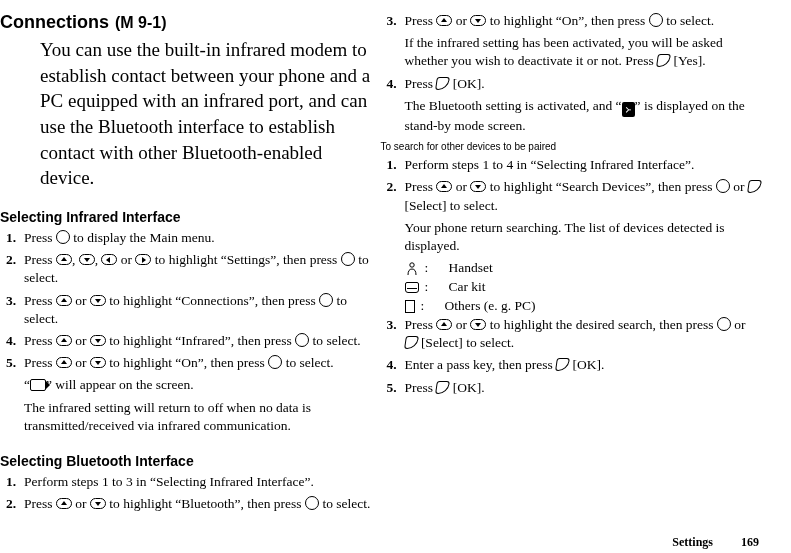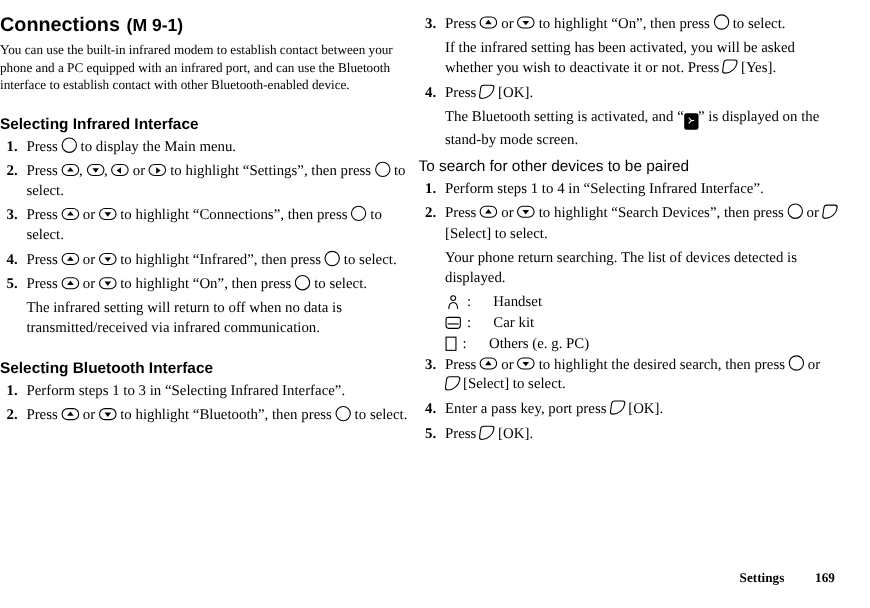--- a/index.html
+++ b/index.html
@@ -2,28 +2,28 @@
 <html><head>
   <meta charset="utf-8">
   <style>
     * { box-sizing: border-box; margin: 0; padding: 0; }
     body { font-family: 'Times New Roman', serif; font-size: 14px; width: 791px; height: 553px; background: white; padding: 12px 30px 20px 0; display: flex; flex-direction: column; }
     .content { display: flex; flex: 1; }
     .column { flex: 1; }
     .page-header { display: flex; align-items: baseline; gap: 6px; margin-bottom: 4px; }
     .page-title { font-family: Arial, sans-serif; font-weight: bold; font-size: 18px; }
     .page-code { font-family: Arial, sans-serif; font-weight: bold; font-size: 16px; }
-    .intro { font-size: 12px; line-height: 1.35; margin-bottom: 8px; }
+    .intro { font-size: 19px; line-height: 1.35; margin-bottom: 8px; padding-left: 40px; }
     .subheading { font-family: Arial, sans-serif; font-weight: bold; font-size: 14px; margin-top: 18px; margin-bottom: 4px; }
     .step { display: flex; gap: 8px; margin-bottom: 4px; font-size: 13.5px; line-height: 1.35; }
     .step-num { font-weight: bold; min-width: 16px; text-align: right; }
     .step-body { flex: 1; }
     .step-note { font-size: 13.5px; line-height: 1.35; margin-left: 24px; margin-bottom: 4px; }
     .step-after { font-size: 13.5px; line-height: 1.35; margin-left: 24px; margin-bottom: 4px; }
-    .subsearch { font-family: Arial, sans-serif; font-size: 14px; margin-top: 6px; margin-bottom: 4px; }
+    .subsearch { font-family: Arial, sans-serif; font-size: 10px; margin-top: 6px; margin-bottom: 4px; }
     .icon-circle { display: inline-block; width: 14px; height: 14px; border: 1px solid #000; border-radius: 50%; vertical-align: -2px; }
     .icon-up, .icon-down, .icon-left, .icon-right { display: inline-block; width: 16px; height: 11px; border: 1px solid #000; border-radius: 6px; position: relative; vertical-align: -1px; }
     .icon-up::after { content: ""; position: absolute; left: 4px; top: 2px; width: 0; height: 0; border-left: 3px solid transparent; border-right: 3px solid transparent; border-bottom: 4px solid #000; }
     .icon-down::after { content: ""; position: absolute; left: 4px; top: 3px; width: 0; height: 0; border-left: 3px solid transparent; border-right: 3px solid transparent; border-top: 4px solid #000; }
     .icon-left::after { content: ""; position: absolute; left: 4px; top: 2px; width: 0; height: 0; border-top: 3px solid transparent; border-bottom: 3px solid transparent; border-right: 4px solid #000; }
     .icon-right::after { content: ""; position: absolute; left: 6px; top: 2px; width: 0; height: 0; border-top: 3px solid transparent; border-bottom: 3px solid transparent; border-left: 4px solid #000; }
     .icon-soft { display: inline-block; width: 13px; height: 13px; border: 1px solid #000; border-radius: 3px 3px 10px 3px; transform: skewX(-8deg); vertical-align: -2px; }
     .icon-ir { display: inline-block; width: 16px; height: 12px; border: 1px solid #000; border-radius: 2px; position: relative; vertical-align: -2px; }
     .icon-ir::before { content: ""; position: absolute; right: -5px; top: 1px; width: 0; height: 0; border-top: 4px solid transparent; border-bottom: 4px solid transparent; border-left: 4px solid #000; }
     .icon-bt { display: inline-block; width: 13px; height: 15px; background: #000; border-radius: 2px; color: #fff; font-size: 11px; line-height: 15px; text-align: center; vertical-align: -3px; }
@@ -79,20 +79,23 @@
       </span>
     </div>
 
     <div class="step">
       <span class="step-num">5.</span>
       <span class="step-body">
         <span>Press </span><span class="icon-up"></span><span> or </span><span class="icon-down"></span><span> to highlight “On”, then press </span><span class="icon-circle"></span><span> to select.</span>
       </span>
     </div>
 
+    <div class="step-note">
+      <span>“</span><span class="icon-ir"></span><span>” will appear on the screen.</span>
+    </div>
     <div class="step-note">The infrared setting will return to off when no data is transmitted/received via infrared communication.</div>
 
     <div class="subheading">Selecting Bluetooth Interface</div>
 
     <div class="step">
       <span class="step-num">1.</span>
       <span class="step-body">Perform steps 1 to 3 in “Selecting Infrared Interface”.</span>
     </div>
 
     <div class="step">
@@ -163,21 +166,21 @@
     <div class="step">
       <span class="step-num">3.</span>
       <span class="step-body">
         <span>Press </span><span class="icon-up"></span><span> or </span><span class="icon-down"></span><span> to highlight the desired search, then press </span><span class="icon-circle"></span><span> or </span><span class="icon-soft"></span><span> [Select] to select.</span>
       </span>
     </div>
 
     <div class="step">
       <span class="step-num">4.</span>
       <span class="step-body">
-        <span>Enter a pass key, port press </span><span class="icon-soft"></span><span> [OK].</span>
+        <span>Enter a pass key, then press </span><span class="icon-soft"></span><span> [OK].</span>
       </span>
     </div>
 
     <div class="step">
       <span class="step-num">5.</span>
       <span class="step-body">
         <span>Press </span><span class="icon-soft"></span><span> [OK].</span>
       </span>
     </div>
   </div>

